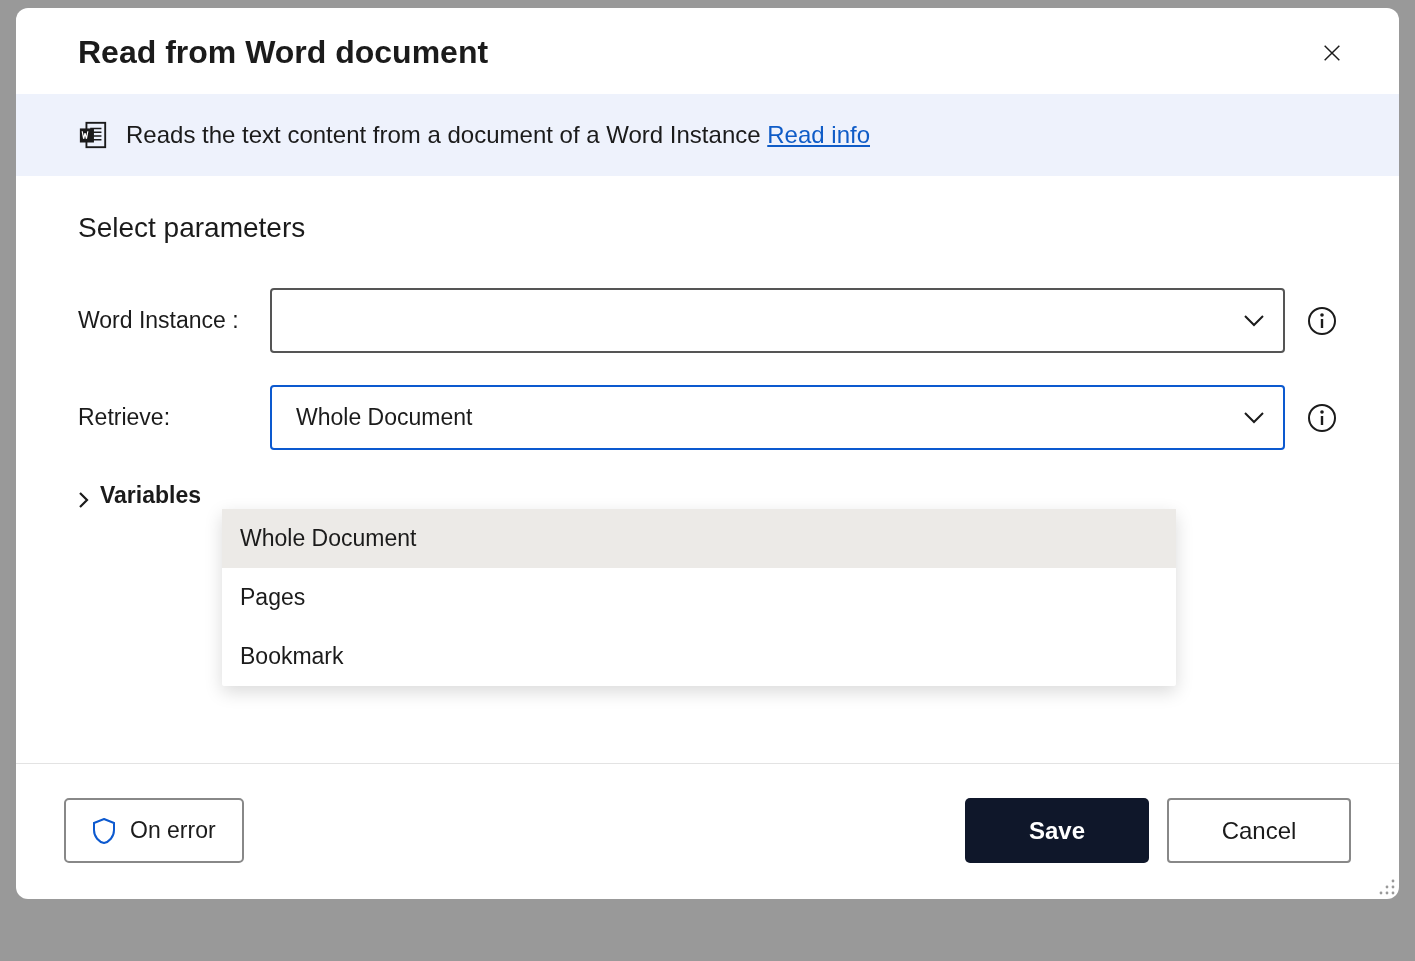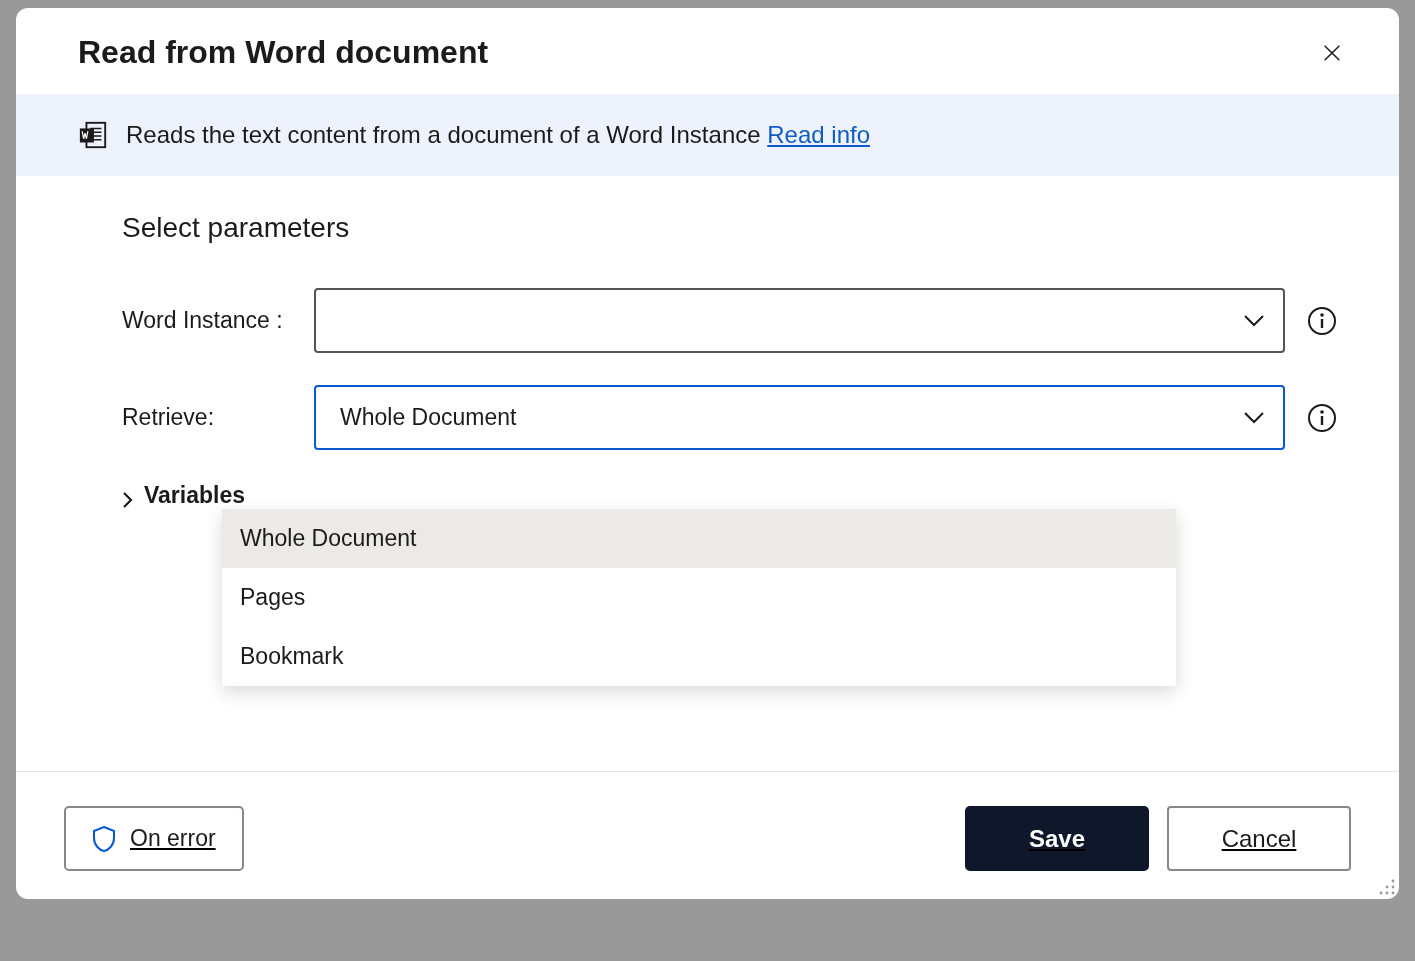--- a/index.html
+++ b/index.html
@@ -72,21 +72,20 @@
     }
     .more-info-link {
       color: #0f5cc7;
       text-decoration: underline;
       cursor: pointer;
     }
     .dialog-body {
       padding: 36px 62px 0 62px;
       flex: 1;
       position: relative;
-      margin-left: 44px;
     }
     .section-title {
       font-size: 28px;
       font-weight: 400;
       color: #1b1b1b;
       margin-bottom: 44px;
     }
     .form-row {
       display: flex;
       align-items: center;
@@ -165,25 +164,24 @@
     }
     .chevron-right {
       width: 12px;
       height: 18px;
       stroke: #1b1b1b;
       stroke-width: 2.2;
       fill: none;
     }
     .dialog-footer {
       border-top: 1px solid #e3e3e3;
-      padding: 34px 48px 28px 48px;
+      padding: 34px 48px 36px 48px;
       display: flex;
       align-items: center;
       justify-content: space-between;
-      text-decoration: underline;
     }
     .on-error-btn {
       height: 65px;
       border: 2px solid #888;
       border-radius: 5px;
       background: #fff;
       padding: 0 26px;
       display: flex;
       align-items: center;
       gap: 14px;

